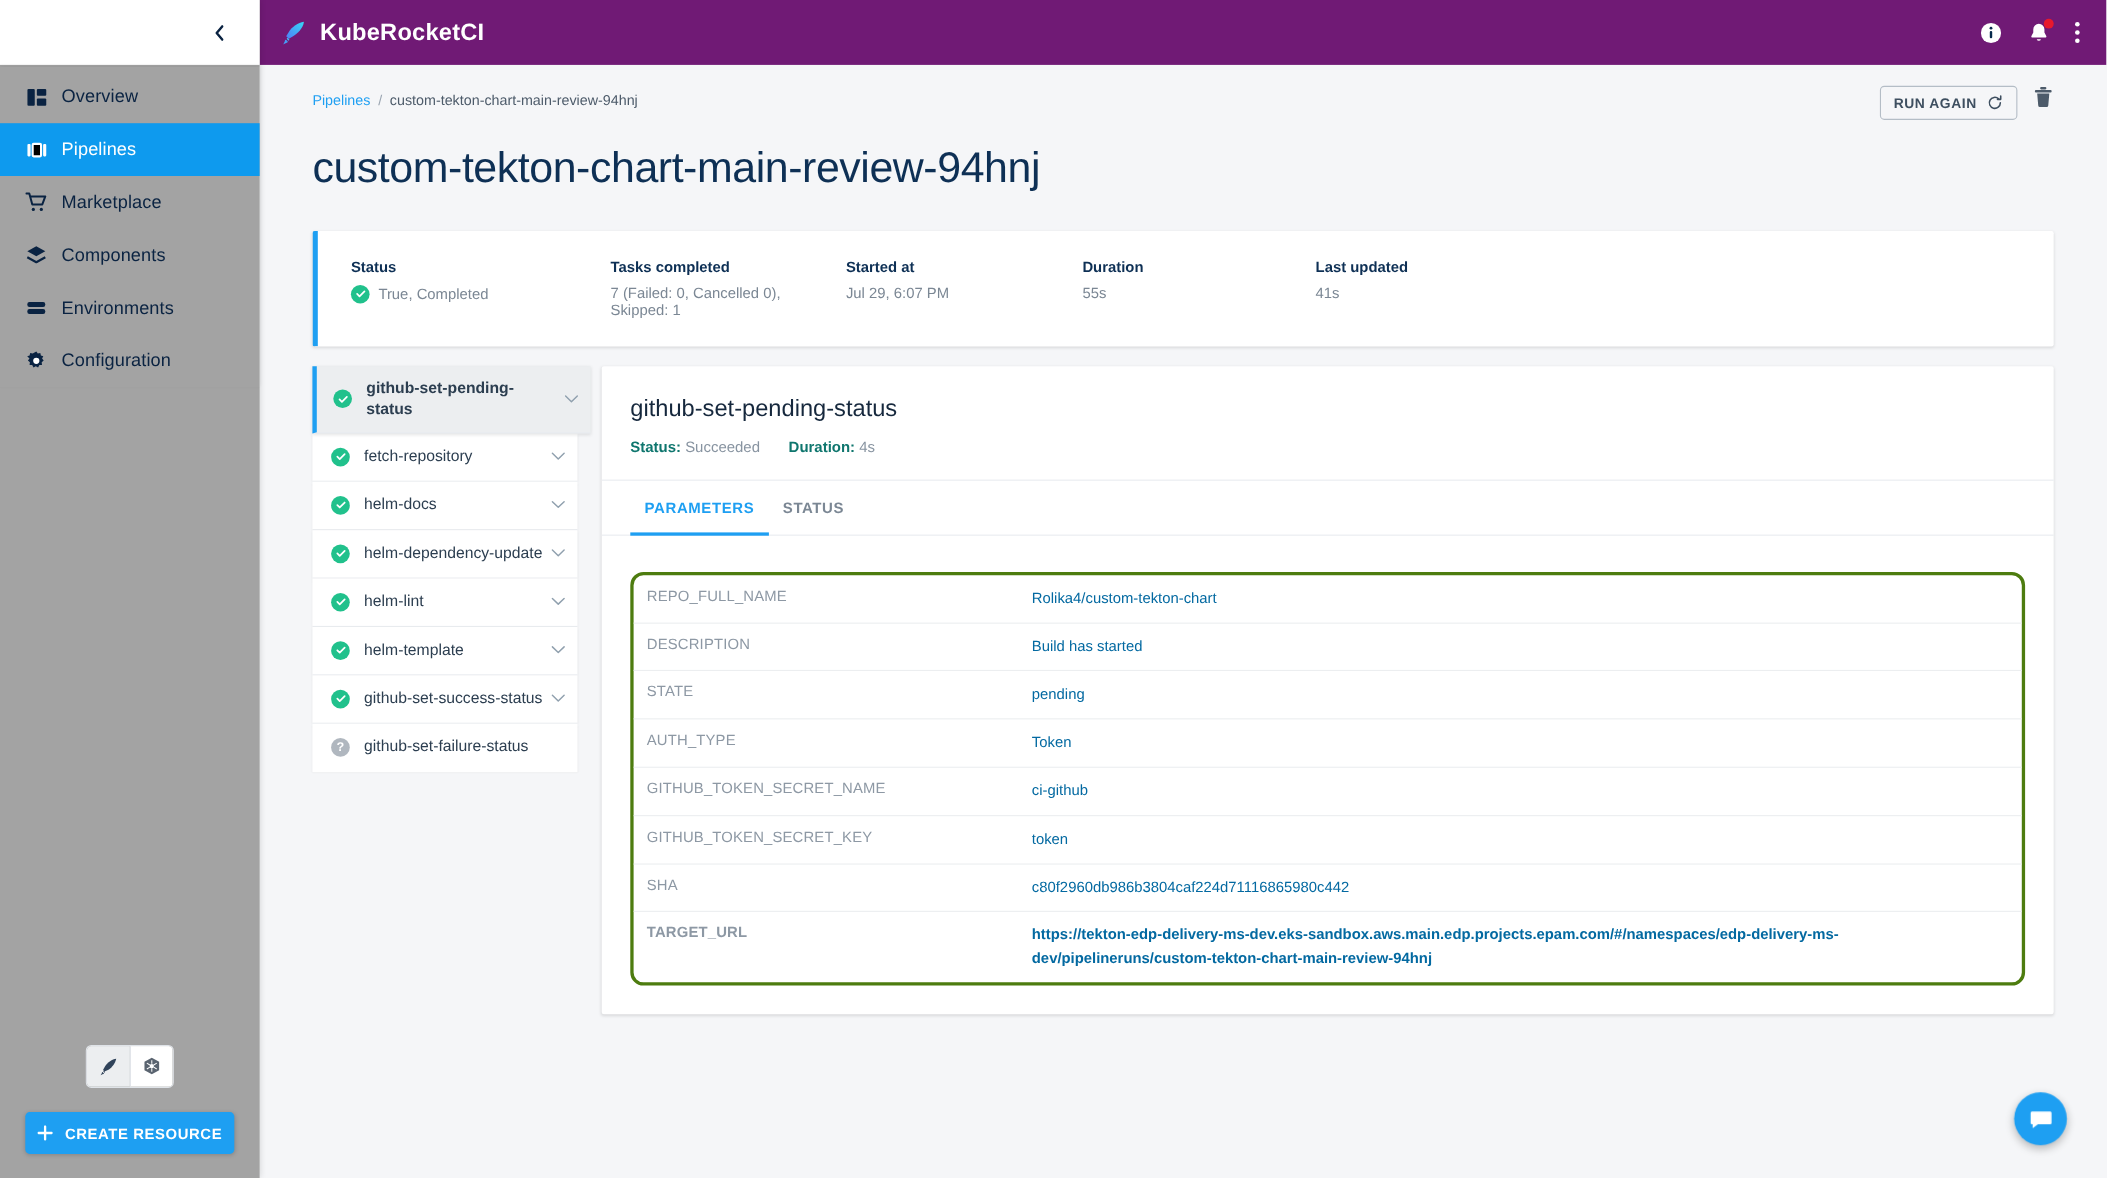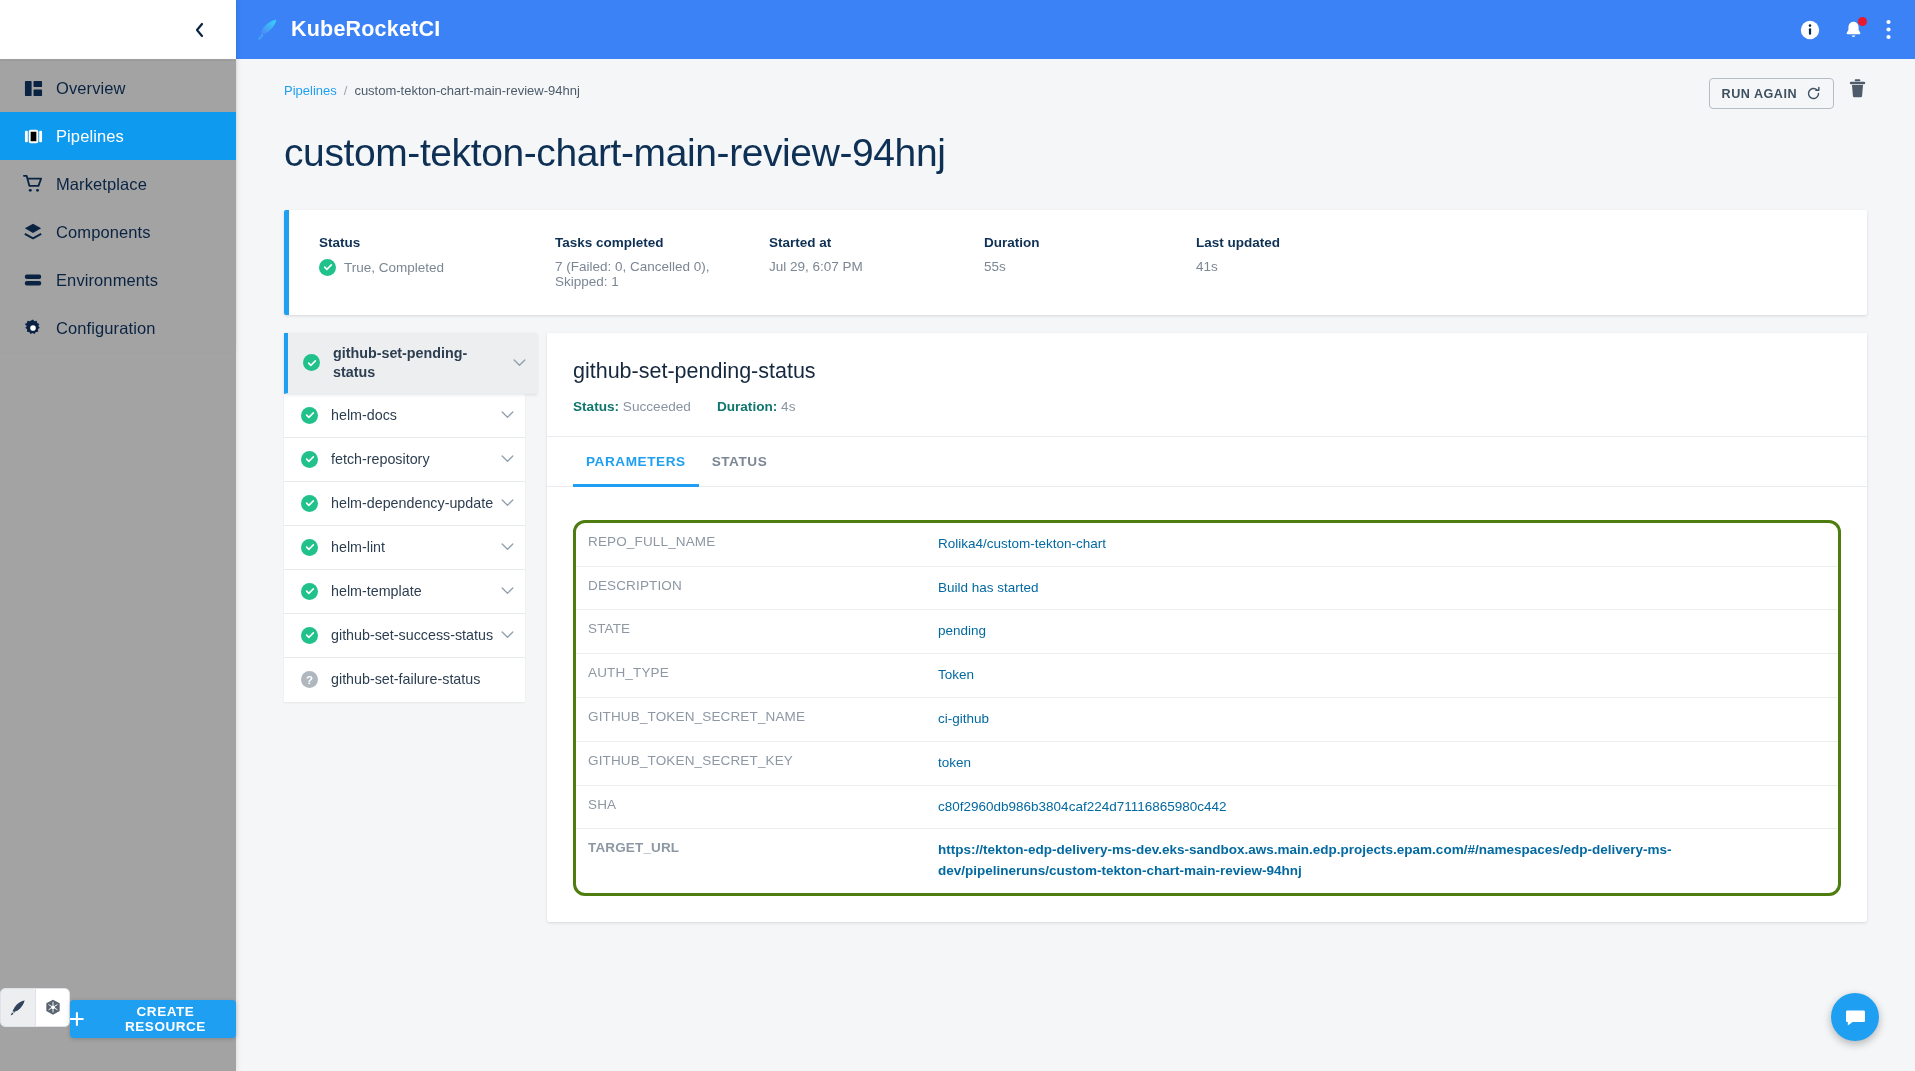--- a/index.html
+++ b/index.html
@@ -46,21 +46,21 @@
     display: flex; align-items: center; justify-content: center;
     color: #0a2342;
   }
   .nav-item.active { background: #0e9aee; color: #fff; }
   .nav-item.active .nav-ico { color: #fff; }
   .nav-label { white-space: nowrap; }
 
   .sidebar-bottom {
     margin-top: auto;
     padding: 0 0 22px 0;
-    display: flex; flex-direction: row; align-items: center;
+    display: flex; flex-direction: column; align-items: center;
   }
   .mode-toggle {
     display: flex;
     border: 1px solid #dfe3e8; border-radius: 5px;
     overflow: hidden; margin-bottom: 22px;
   }
   .mode-btn {
     width: 39px; height: 37px;
     display: flex; align-items: center; justify-content: center;
     background: #fff; cursor: pointer;
@@ -77,21 +77,21 @@
     cursor: pointer;
     font-family: "Liberation Sans", sans-serif;
     box-shadow: 0 1px 4px rgba(0,0,0,.18);
   }
 
   
   .right { flex: 1; display: flex; flex-direction: column; height: 1071px; min-width: 0; }
 
   .topbar {
     height: 59px; flex: 0 0 59px;
-    background: #3b82f6;
+    background: #701a75;
     display: flex; align-items: center;
     padding: 0 24px 0 18px;
     color: #fff;
   }
   .brand { display: flex; align-items: center; gap: 11px; }
   .brand-name { font-size: 21.5px; font-weight: 700; letter-spacing: .2px; }
   .topbar-actions { margin-left: auto; display: flex; align-items: center; gap: 22px; }
   .top-ico { cursor: pointer; display: flex; align-items: center; position: relative; }
   .bell-dot {
     position: absolute; top: -2px; right: -3px;
@@ -472,36 +472,36 @@
           </span>
         </div>
         <div class="task-item">
           <span class="task-ico">
             <span class="ok-circle">
                 <svg width="10" height="10" viewBox="0 0 12 12">
                   <path d="M2 6.2l2.6 2.6L10 3.4" stroke="#fff" stroke-width="1.9" fill="none" stroke-linecap="round" stroke-linejoin="round"></path>
                 </svg>
               </span>
           </span>
-          <span class="task-name">helm-docs</span>
+          <span class="task-name">fetch-repository</span>
           <span class="task-chev">
             <svg width="13" height="8" viewBox="0 0 14 9">
                 <path d="M1 1.2L7 7l6-5.8" stroke="#90a0ae" stroke-width="1.5" fill="none" stroke-linecap="round" stroke-linejoin="round"></path>
               </svg>
           </span>
         </div>
         <div class="task-item">
           <span class="task-ico">
             <span class="ok-circle">
                 <svg width="10" height="10" viewBox="0 0 12 12">
                   <path d="M2 6.2l2.6 2.6L10 3.4" stroke="#fff" stroke-width="1.9" fill="none" stroke-linecap="round" stroke-linejoin="round"></path>
                 </svg>
               </span>
           </span>
-          <span class="task-name">fetch-repository</span>
+          <span class="task-name">helm-docs</span>
           <span class="task-chev">
             <svg width="13" height="8" viewBox="0 0 14 9">
                 <path d="M1 1.2L7 7l6-5.8" stroke="#90a0ae" stroke-width="1.5" fill="none" stroke-linecap="round" stroke-linejoin="round"></path>
               </svg>
           </span>
         </div>
         <div class="task-item">
           <span class="task-ico">
             <span class="ok-circle">
                 <svg width="10" height="10" viewBox="0 0 12 12">

